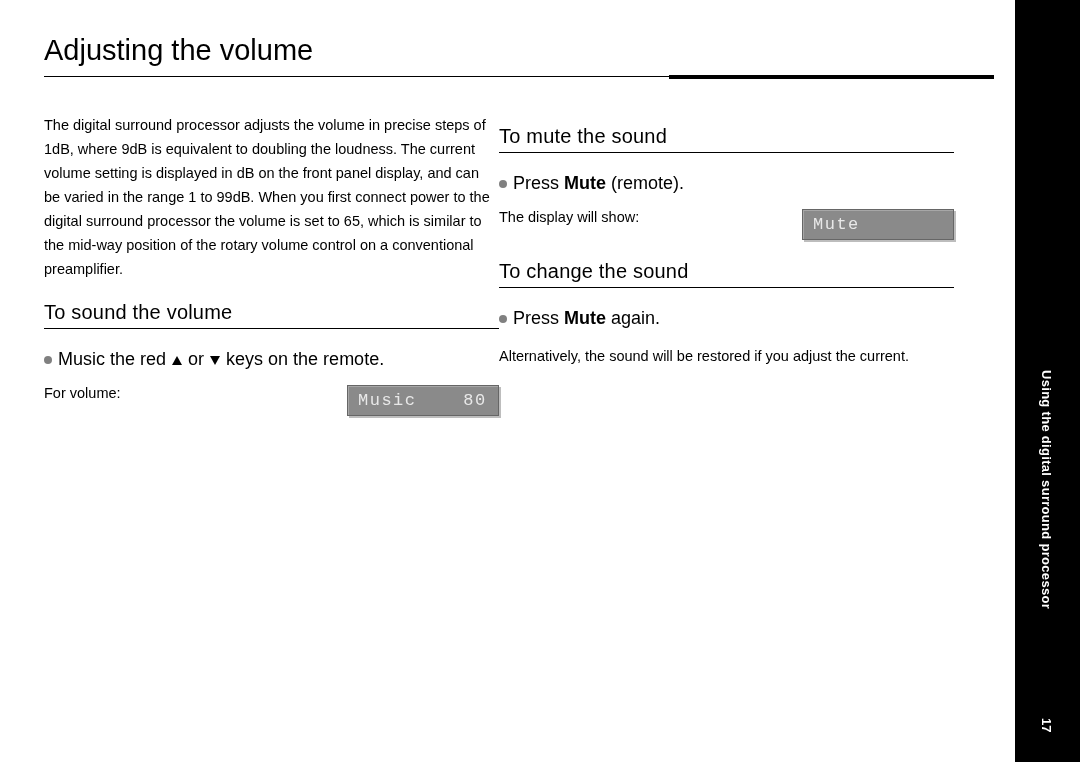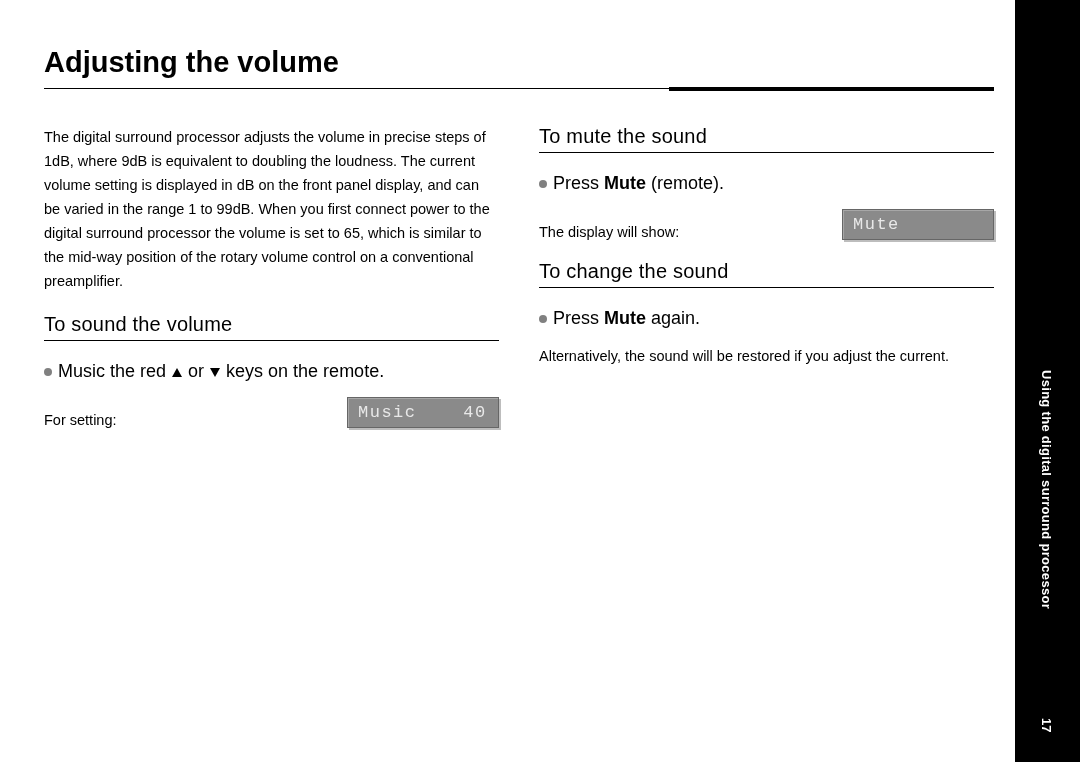--- a/index.html
+++ b/index.html
@@ -47,22 +47,22 @@
     writing-mode: vertical-rl;
   }
   .content {
     position: absolute;
     top: 34px;
     left: 44px;
     width: 950px;
   }
   h1 {
     font-size: 29px;
-    font-weight: 700;
-    margin: 12px 0 8px 0;
+    font-weight: 400;
+    margin: 0 0 8px 0;
     letter-spacing: 0px;
     font-family: Arial, Helvetica, sans-serif;
   }
   .title-rule {
     position: relative;
     height: 4px;
     margin-bottom: 34px;
   }
   .title-rule-thin {
     position: absolute;
@@ -71,21 +71,20 @@
   }
   .title-rule-thick {
     position: absolute;
     right: 0; top: 0;
     width: 325px;
     height: 4px;
     background: #000;
   }
   .columns {
     display: flex;
-    gap: 40px;
   }
   .col {
     width: 455px;
   }
   p {
     font-size: 14.5px;
     line-height: 24px;
     margin: 0 0 20px 0;
   }
   h2 {
@@ -144,21 +143,21 @@
     padding: 5px 10px 5px 10px;
     font-family: "Courier New", monospace;
     font-size: 17px;
     color: #e8e8e8;
     letter-spacing: 1.5px;
     white-space: pre;
     min-width: 130px;
   }
   .row-line {
     display: flex;
-    align-items: flex-end;
+    align-items: flex-start;
     margin-bottom: 20px;
   }
   .row-line .label {
     font-size: 14.5px;
   }
   b { font-weight: bold; }
 </style>
 </head>
 <body>
 
@@ -183,30 +182,30 @@
 
         <h2>To sound the volume</h2>
         <hr class="sub-rule">
 
         <div class="bullet-line">
           <span class="disc"></span><span>Music the red </span><span class="tri-up"></span><span> or </span><span class="tri-down"></span><span> keys on the remote.</span>
         </div>
 
 
         <div class="row-line">
-          <span class="label">For setting:</span>
+          <span class="label">For volume:</span>
           <span style="flex:1"></span>
           <span class="lcd-wrap">
-            <span class="lcd">Music    40</span>
+            <span class="lcd">Music    80</span>
           </span>
         </div>
       </div>
 
       <div class="col">
-        <h2 style="margin-top:0">To mute the sound</h2>
+        <h2 style="margin-top:12px">To mute the sound</h2>
         <hr class="sub-rule">
 
         <div class="bullet-line">
           <span class="disc"></span><span>Press </span><b>Mute</b><span> (remote).</span>
         </div>
 
         <div class="row-line">
           <span class="label">The display will show:</span>
           <span style="flex:1"></span>
           <span class="lcd-wrap">

